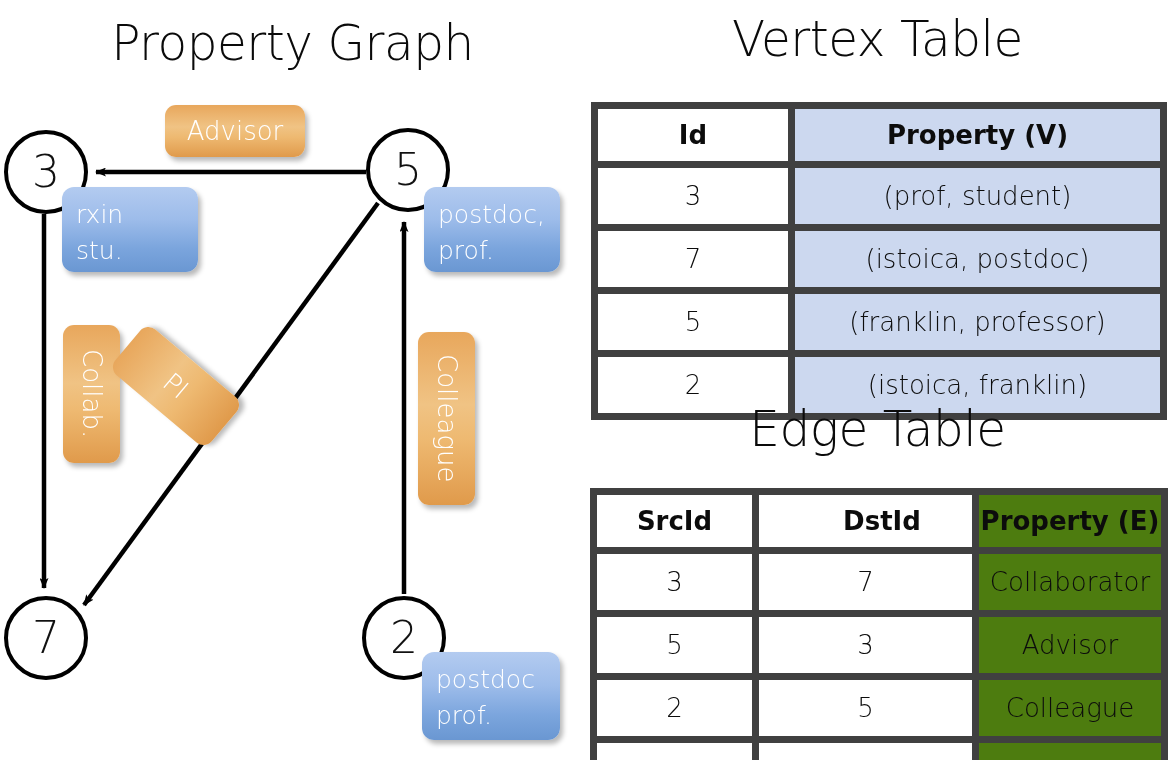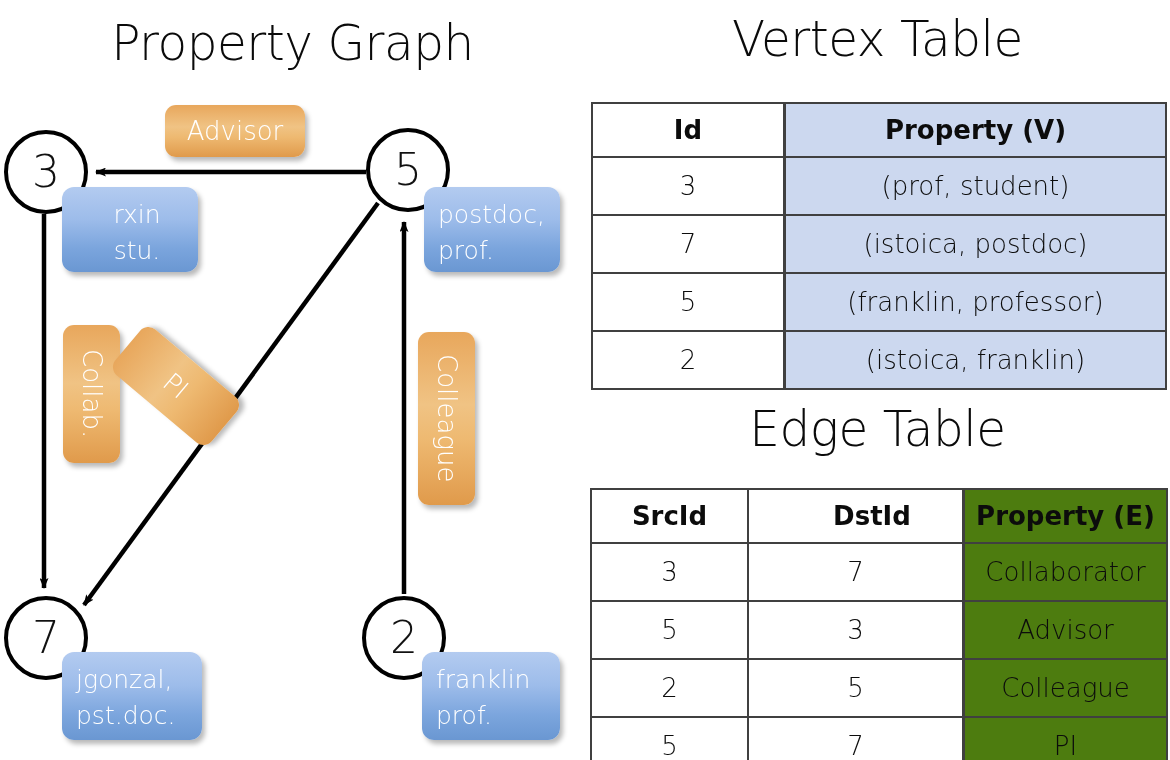--- a/index.html
+++ b/index.html
@@ -75,21 +75,21 @@
     box-shadow: 3px 4px 5px rgba(0,0,0,0.28);
     color: #ffffff;
     font-family: "DejaVu Sans", sans-serif;
     font-weight: 300;
     font-size: 25px;
     line-height: 1.42;
     padding: 10px 0 10px 14px;
     box-sizing: border-box;
     z-index: 7;
   }
-  #prop-rxin     { left: 62px;  top: 187px; width: 136px; height: 85px; text-align: center; }
+  #prop-rxin     { left: 62px;  top: 187px; width: 136px; height: 85px; }
   #prop-franklin { left: 424px; top: 187px; width: 136px; height: 85px; }
   #prop-jgonzal  { left: 62px;  top: 652px; width: 140px; height: 88px; }
   #prop-istoica  { left: 422px; top: 652px; width: 138px; height: 88px; }
 
   
   .edge-label {
     position: absolute;
     border-radius: 11px;
     background: linear-gradient(to bottom, #e8a75c 0%, #f0c384 42%, #eeb971 62%, #e09a4b 100%);
     box-shadow: 3px 4px 5px rgba(0,0,0,0.28);
@@ -112,21 +112,21 @@
 
   
   table.data-table {
     position: absolute;
     border-collapse: collapse;
     table-layout: fixed;
     font-family: "DejaVu Sans", sans-serif;
     font-weight: 300;
   }
   table.data-table td, table.data-table th {
-    border: 2px solid #404040;
+    border: 7px solid #404040;
     text-align: center;
     font-weight: 300;
     color: #0c0c0c;
     padding: 0;
   }
   table.data-table th {
     font-weight: 700;
     font-size: 26px;
     height: 52px;
   }
@@ -183,26 +183,22 @@
   </div>
 
   <div class="prop-box" id="prop-rxin">
     <div>rxin</div>
     <div>stu.</div>
   </div>
   <div class="prop-box" id="prop-franklin">
     <div>postdoc,</div>
     <div>prof.</div>
   </div>
-  <div class="prop-box" id="prop-jgonzal">
-    <div>jgonzal,</div>
-    <div>pst.doc.</div>
-  </div>
   <div class="prop-box" id="prop-istoica">
-    <div>franklin</div>
+    <div>postdoc</div>
     <div>prof.</div>
   </div>
 
   <div class="edge-label" id="edge-label-advisor">
     <span>Advisor</span>
   </div>
   <div class="edge-label" id="edge-label-collab">
     <span class="vtext">Collab.</span>
   </div>
   <div class="edge-label" id="edge-label-pi">

